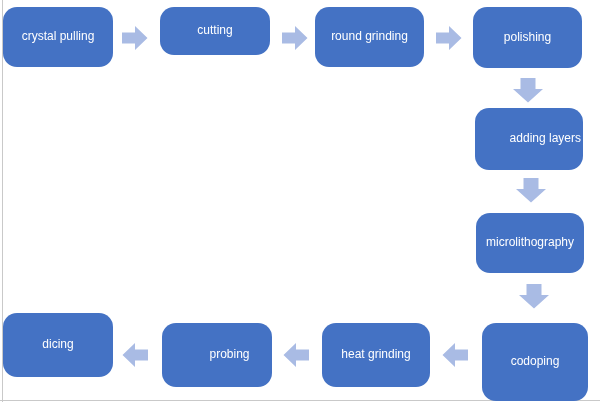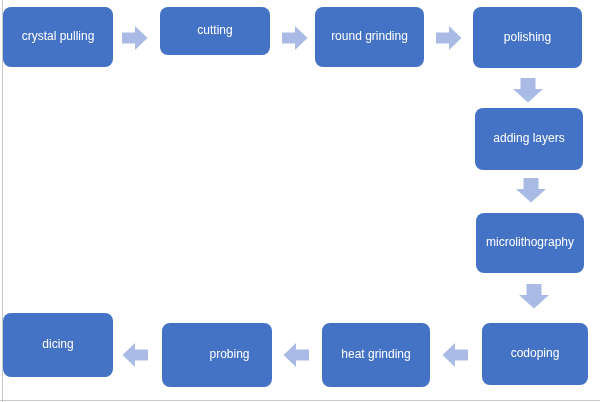--- a/index.html
+++ b/index.html
@@ -26,41 +26,41 @@
   .page-border-bottom {
     position: absolute;
     left: 0; top: 400px;
     width: 600px; height: 1px;
     background: var(--page-border, #c9c9c9);
   }
   .node {
     position: absolute;
     background: var(--node-fill, #4472c4);
     color: var(--node-text, #ffffff);
-    border-radius: 8px;
+    border-radius: 14px;
     display: flex;
     align-items: center;
     justify-content: center;
     text-align: center;
     font-size: 12px;
     line-height: 1.1;
     padding: 2px;
     box-sizing: border-box;
   }
   .arrow { position: absolute; }
   .arrow polygon { fill: var(--arrow-fill, #a9bbe4); }
 
   
   .n1  { left: 3px;   top: 7px;   width: 110px; height: 60px; }
   .n2  { left: 160px; top: 7px;   width: 110px; height: 48px; }
   .n3  { left: 315px; top: 7px;   width: 109px; height: 60px; }
   .n4  { left: 473px; top: 7px;   width: 109px; height: 61px; }
-  .n5  { left: 475px; top: 108px; width: 108px; height: 62px; }
+  .n5  { left: 475px; top: 108px; width: 108px; height: 62px; justify-content: flex-end; }
   .n6  { left: 476px; top: 213px; width: 108px; height: 60px; }
-  .n7  { left: 482px; top: 323px; width: 106px; height: 62px; }
+  .n7  { left: 482px; top: 323px; width: 106px; height: 78px; }
   .n8  { left: 322px; top: 323px; width: 108px; height: 64px; }
   .n9  { left: 162px; top: 323px; width: 110px; height: 64px; padding-left: 27px; }
   .n10 { left: 3px;   top: 313px; width: 110px; height: 64px; }
 
   
   .a1 { left: 122px; top: 25px; }
   .a2 { left: 282px; top: 25px; }
   .a3 { left: 436px; top: 25px; }
   .a4 { left: 513px; top: 78px; }
   .a5 { left: 516px; top: 178px; }

